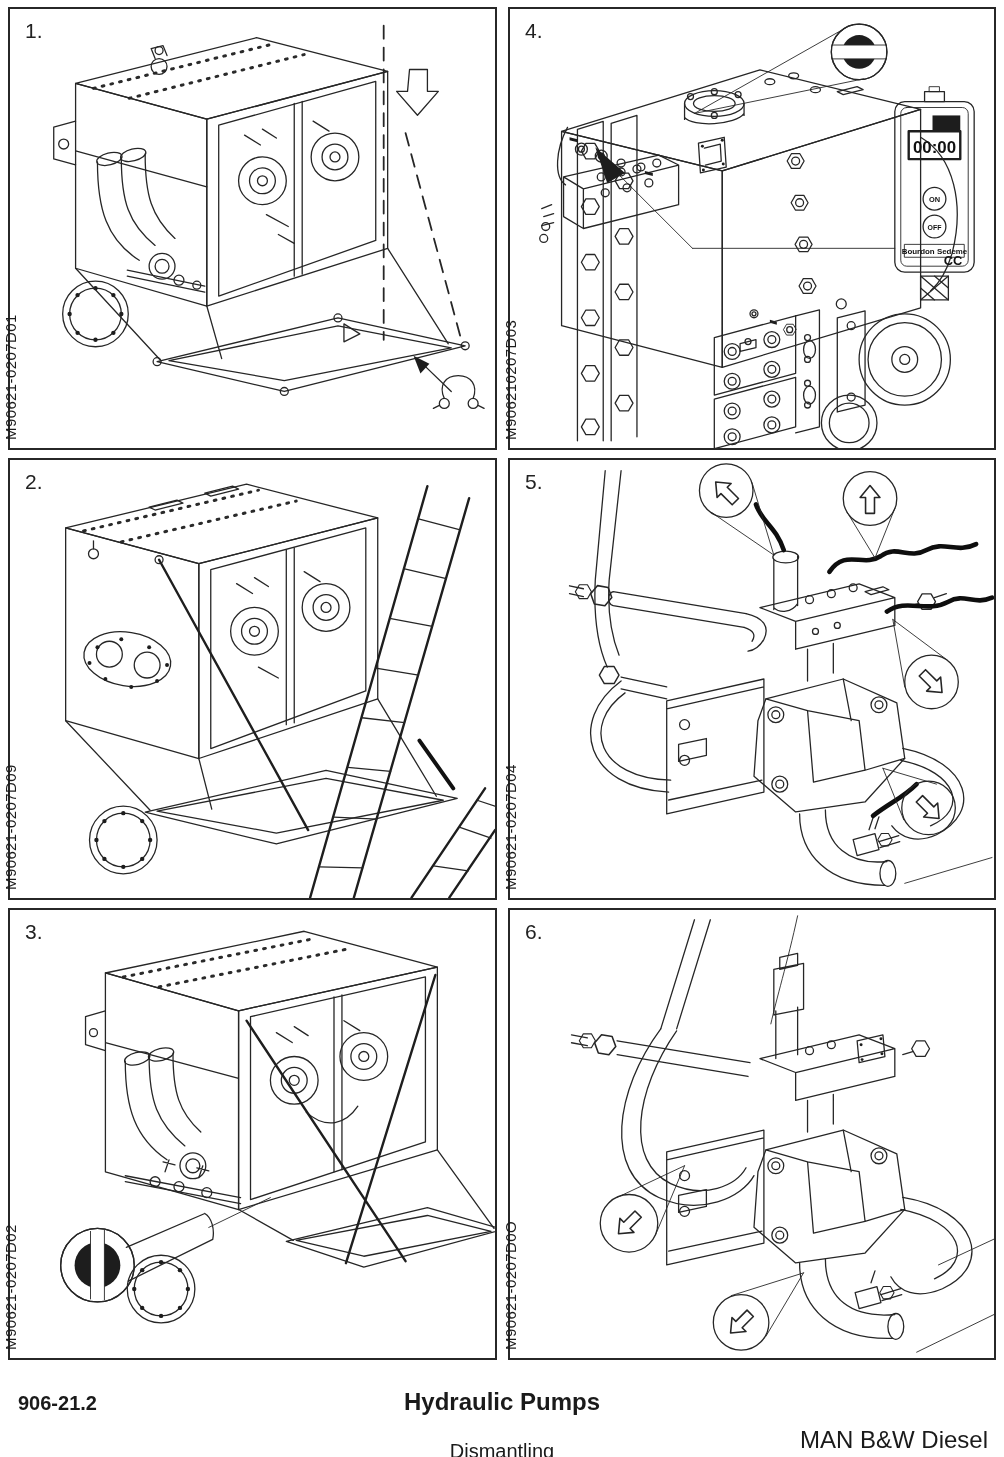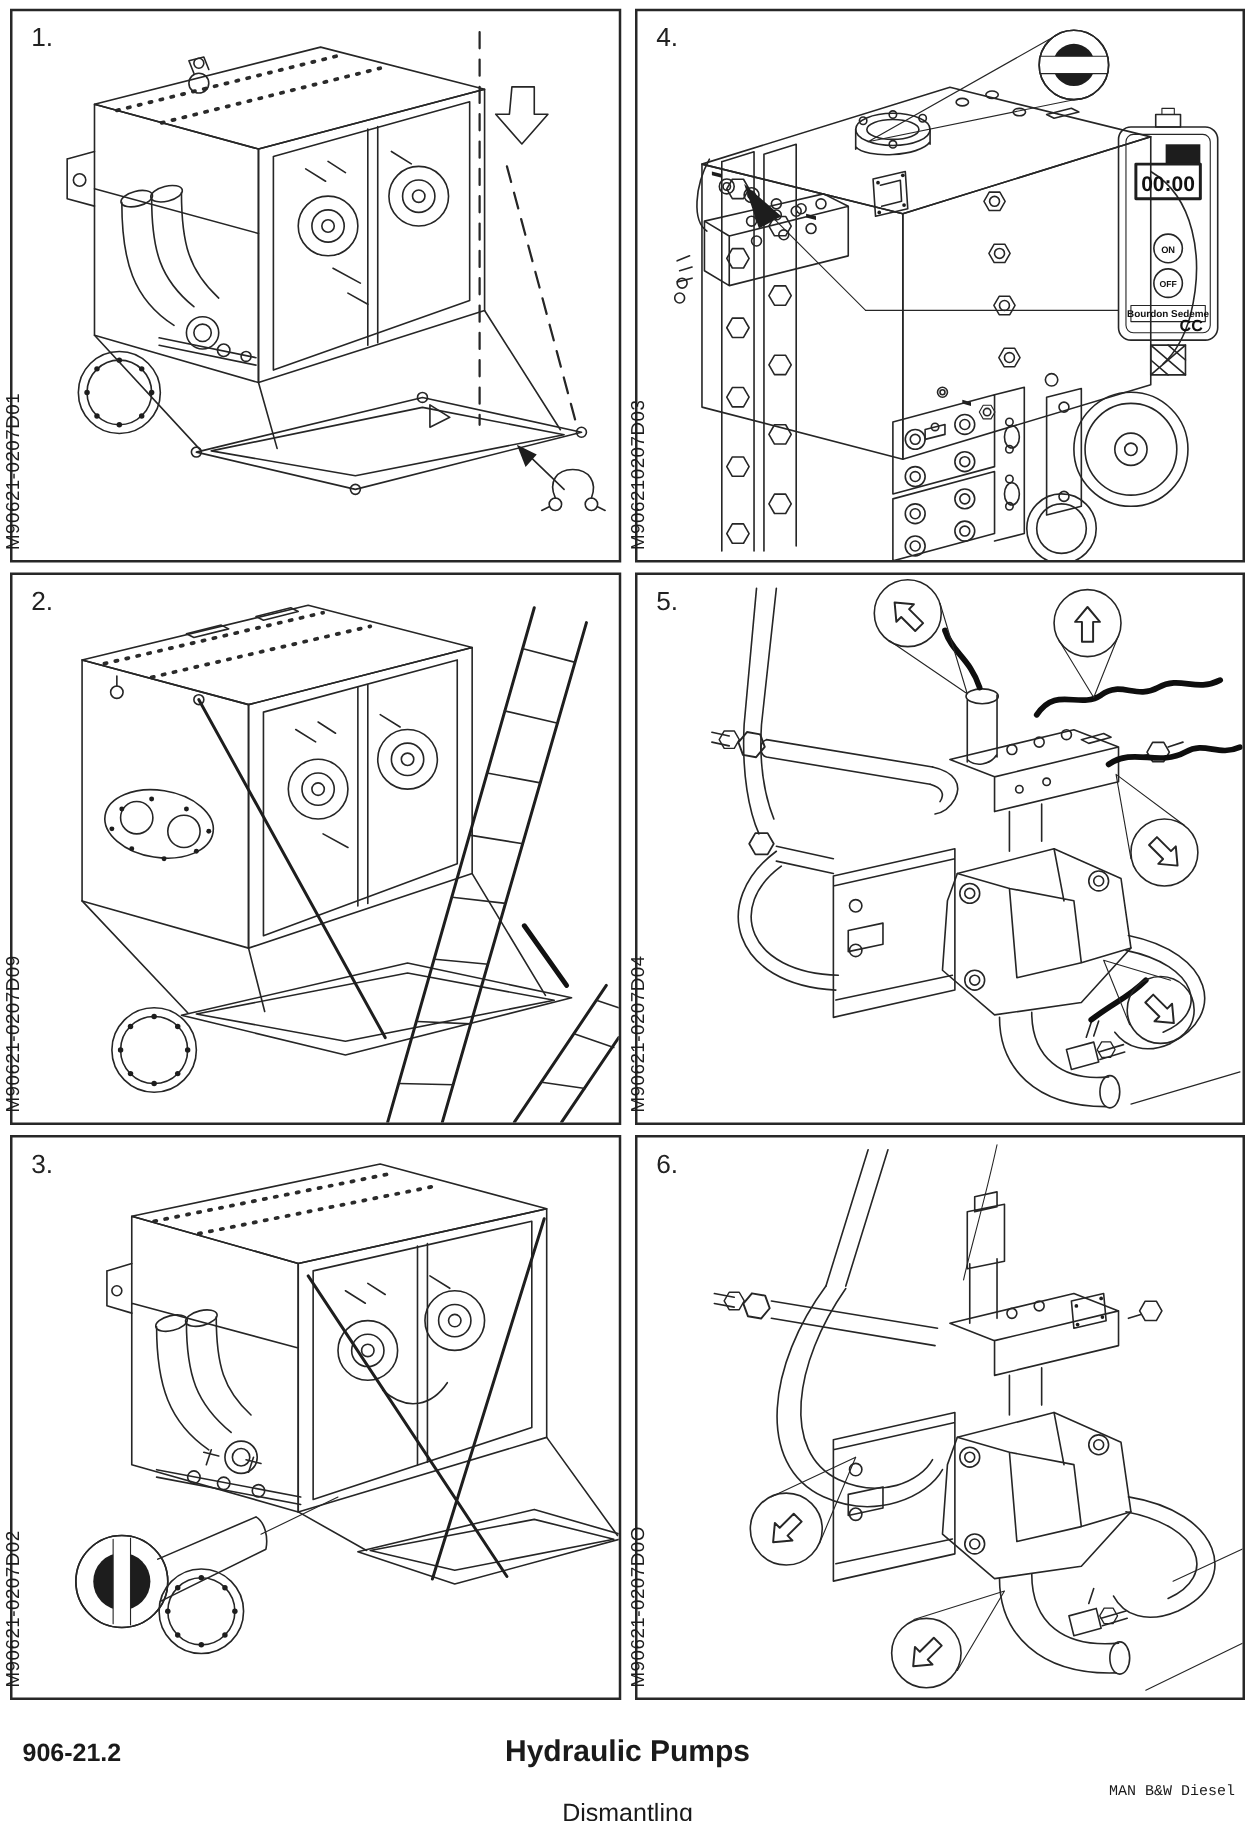--- a/index.html
+++ b/index.html
@@ -31,21 +31,21 @@
   .t-disp{font-size:17px;font-weight:bold;text-anchor:middle;}
   .t-on{font-size:7.5px;font-weight:bold;text-anchor:middle;}
   .t-off{font-size:7px;font-weight:bold;text-anchor:middle;}
   .t-brand{font-size:8px;font-weight:bold;text-anchor:middle;}
   .t-cc{font-size:13px;font-weight:bold;text-anchor:end;}
   
   .f-num{position:absolute;left:18px;top:1392px;font-size:20px;font-weight:bold;text-align:right;}
   .f-title{position:absolute;left:0;width:1004px;top:1388px;text-align:center;
            font-size:24px;font-weight:bold;}
   .f-sub{position:absolute;left:0;width:1004px;top:1440px;text-align:center;font-size:20px;}
-  .f-brand{position:absolute;right:16px;top:1426px;font-size:12px;font-family:Liberation Mono, monospace;}
+  .f-brand{position:absolute;right:16px;top:1426px;font-size:24px;}
 </style>
 </head>
 <body>
 
 <svg width="0" height="0" style="position:absolute" aria-hidden="true">
   <defs>
     <path id="hexnut" class="ln" d="M9,0 L4.5,7.8 L-4.5,7.8 L-9,0 L-4.5,-7.8 L4.5,-7.8 Z"></path>
     <path id="arrowup" d="M0,-15 L10,-3 L4.5,-3 L4.5,13 L-4.5,13 L-4.5,-3 L-10,-3 Z" style="fill:#fff;stroke:#262626;stroke-width:1.6;stroke-linejoin:round"></path>
     <g id="ringbolt" class="ln">
         <circle r="8"></circle>

